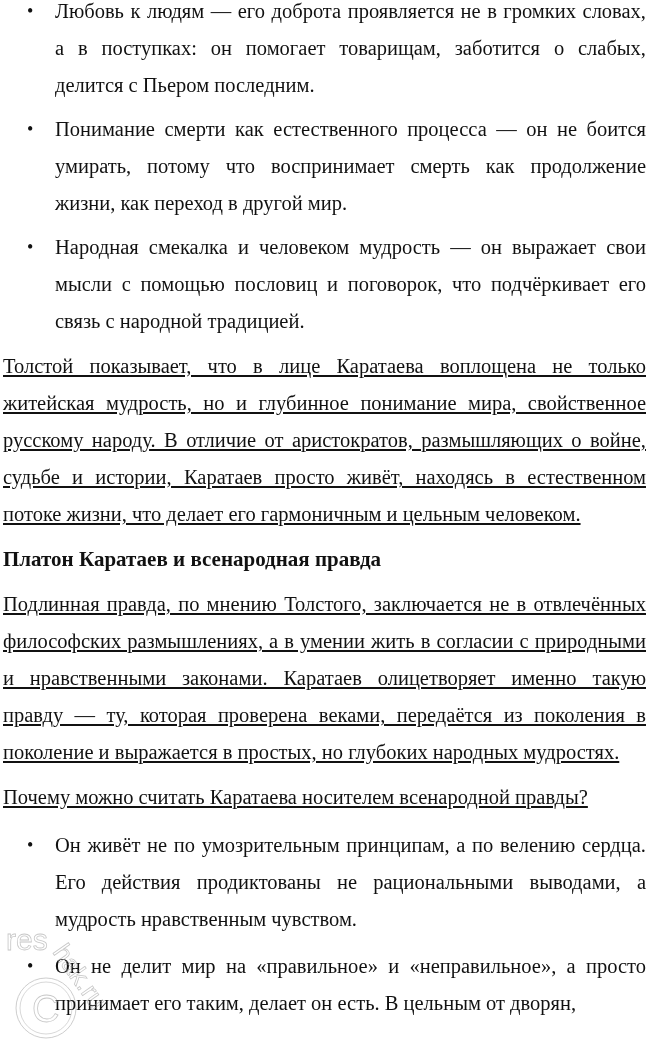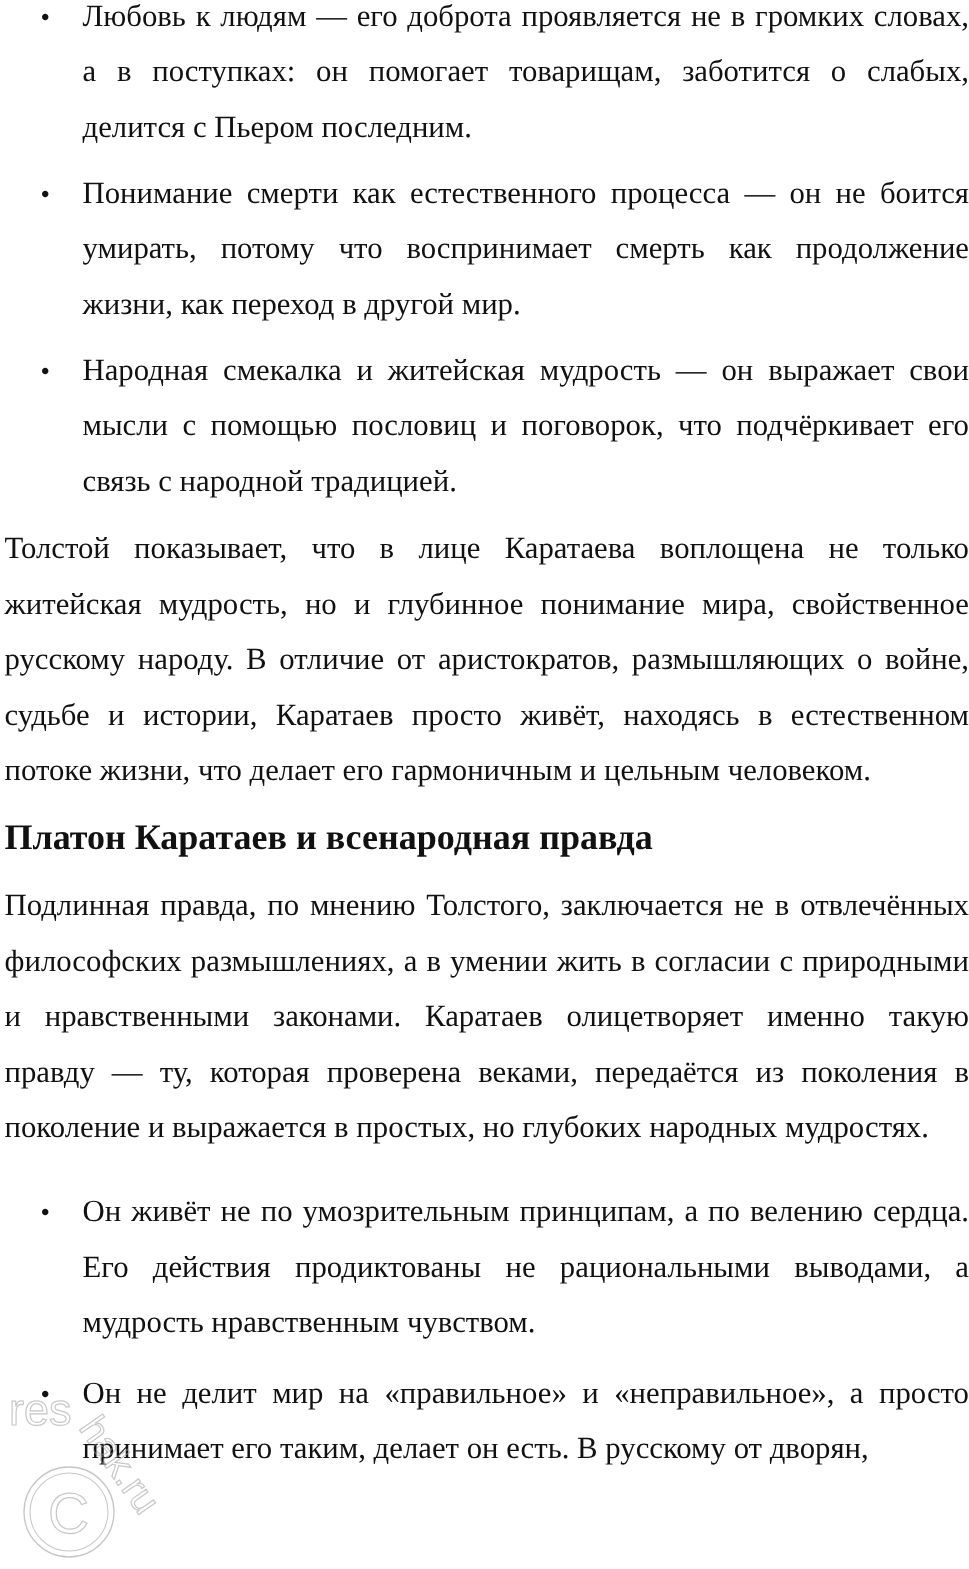--- a/index.html
+++ b/index.html
@@ -16,23 +16,24 @@
     text-align: justify; text-align-last: left; line-height: 37px;
   }
   ul.blist li .bullet {
     position: absolute; left: 27px; top: 0; font-size: 18px; line-height: 37px;
   }
   ul.blist li b { font-weight: normal; }
   .gap-bullet { height: 7px; }
   p.para {
     margin: 0; padding: 0 0 0 3px; text-align: justify; text-align-last: left;
     line-height: 37px;
+    text-decoration: underline;
   }
   h3.heading {
-    margin: 0; padding-left: 3px; font-size: 24px; font-weight: bold; line-height: 37px;
+    margin: 0; padding-left: 3px; font-size: 21px; font-weight: bold; line-height: 37px;
   }
   .gap { height: 8px; }
   .watermark {
     position: absolute; left: 4px; top: 930px; width: 120px; height: 116px;
     pointer-events: none; opacity: 0.55;
   }
 </style>
 </head>
 <body>
 
@@ -44,50 +45,51 @@
       <b>Любовь к людям</b><span> — его доброта проявляется не в громких словах, а в поступках: он помогает товарищам, заботится о слабых, делится с Пьером последним.</span>
     </li>
     <li class="gap-bullet"></li>
     <li>
       <span class="bullet">•</span>
       <b>Понимание смерти как естественного процесса</b><span> — он не боится умирать, потому что воспринимает смерть как продолжение жизни, как переход в другой мир.</span>
     </li>
     <li class="gap-bullet"></li>
     <li>
       <span class="bullet">•</span>
-      <b>Народная смекалка и житейская мудрость</b><span> — он выражает свои мысли с помощью пословиц и поговорок, что подчёркивает его связь с народной традицией.</span>
+      <b>Народная смекалка и человеком мудрость</b><span> — он выражает свои мысли с помощью пословиц и поговорок, что подчёркивает его связь с народной традицией.</span>
     </li>
   </ul>
 
   <div class="gap"></div>
 
   <p class="para">Толстой показывает, что в лице Каратаева воплощена не только житейская мудрость, но и глубинное понимание мира, свойственное русскому народу. В отличие от аристократов, размышляющих о войне, судьбе и истории, Каратаев просто живёт, находясь в естественном потоке жизни, что делает его гармоничным и цельным человеком.</p>
 
   <div class="gap"></div>
 
   <h3 class="heading">Платон Каратаев и всенародная правда</h3>
 
   <div class="gap"></div>
 
   <p class="para">Подлинная правда, по мнению Толстого, заключается не в отвлечённых философских размышлениях, а в умении жить в согласии с природными и нравственными законами. Каратаев олицетворяет именно такую правду — ту, которая проверена веками, передаётся из поколения в поколение и выражается в простых, но глубоких народных мудростях.</p>
 
   <div class="gap"></div>
 
+  <p class="para">Почему можно считать Каратаева носителем всенародной правды?</p>
 
   <div class="gap" style="height:11px"></div>
 
   <ul class="blist">
     <li>
       <span class="bullet">•</span>
       <b>Он живёт не по умозрительным принципам, а по велению сердца.</b><span> Его действия продиктованы не рациональными выводами, а мудрость нравственным чувством.</span>
     </li>
     <li class="gap-bullet" style="height:10px"></li>
     <li>
       <span class="bullet">•</span>
-      <b>Он не делит мир на «правильное» и «неправильное», а просто принимает его таким, делает он есть.</b><span> В русскому от дворян,</span>
+      <b>Он не делит мир на «правильное» и «неправильное», а просто принимает его таким, делает он есть.</b><span> В цельным от дворян,</span>
     </li>
   </ul>
 </div>
 
 <div class="watermark">
   <svg width="120" height="116" viewBox="0 0 120 116">
     <text x="2" y="20" font-family="Liberation Sans, sans-serif" font-size="30" fill="none" stroke="#9a9a9a" stroke-width="0.8">res</text>
     <g transform="translate(48,22) rotate(55)">
       <text x="0" y="0" font-family="Liberation Sans, sans-serif" font-size="26" fill="none" stroke="#9a9a9a" stroke-width="0.8">hak.ru</text>
     </g>

